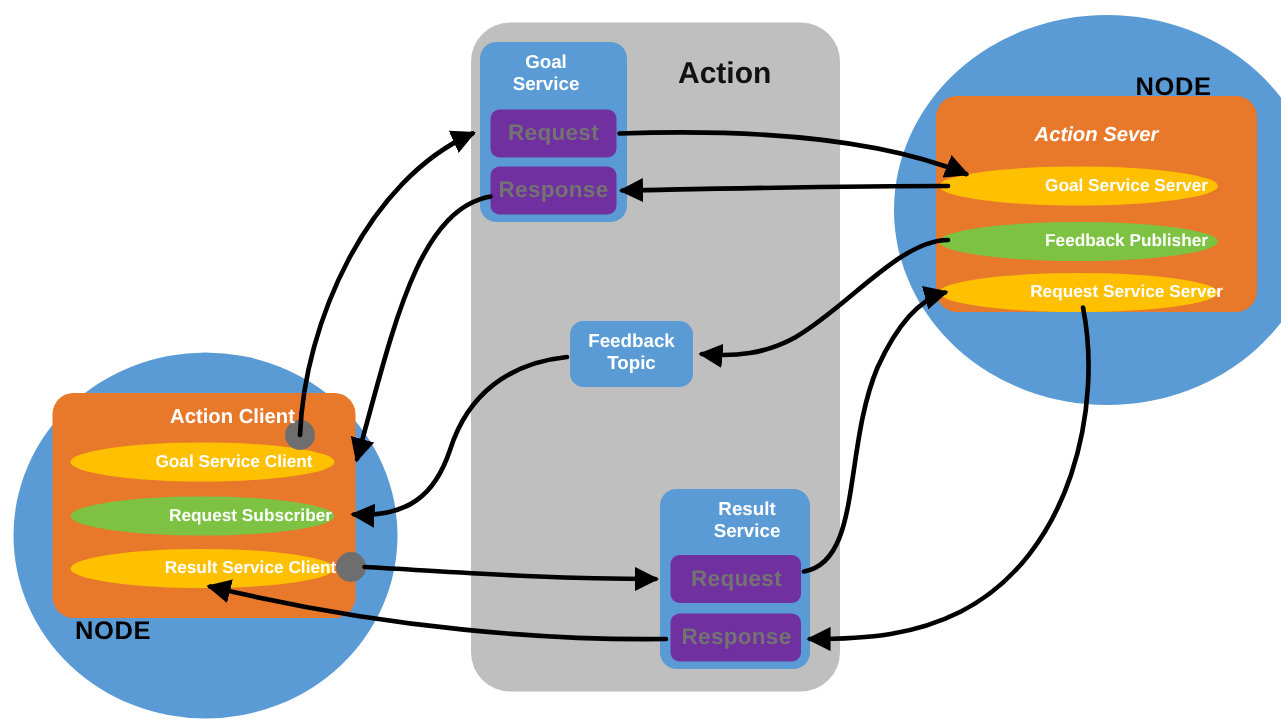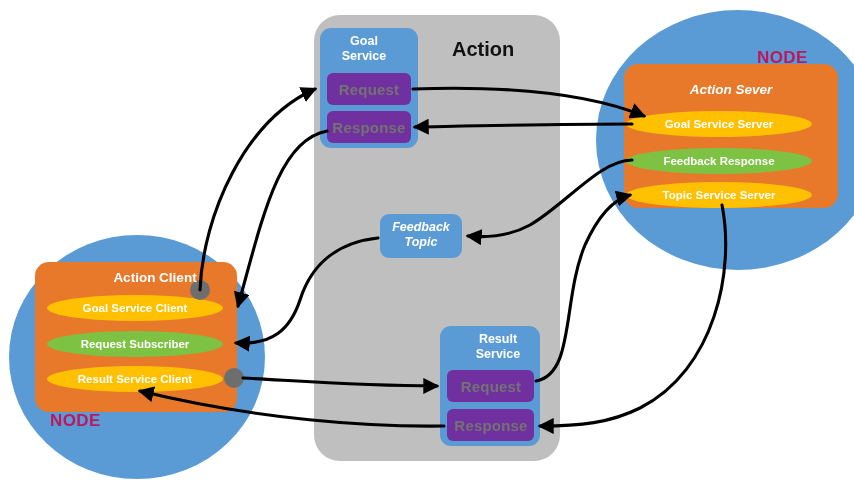--- a/index.html
+++ b/index.html
@@ -19,21 +19,21 @@
     position: absolute;
     left: 0;
     top: 0;
     width: 854px;
     height: 480px;
   }
   #arrow-layer { pointer-events: none; }
 
   .node-label {
     position: absolute;
-    color: #be185d;
+    color: #000000;
     font-weight: bold;
     font-size: 17px;
     letter-spacing: 0.4px;
     white-space: nowrap;
   }
   .group-title {
     position: absolute;
     color: #111111;
     font-weight: bold;
     font-size: 20px;
@@ -59,20 +59,21 @@
     line-height: 15px;
   }
   .pill-label {
     position: absolute;
     color: #ffffff;
     font-weight: bold;
     font-size: 11.5px;
     text-align: center;
     white-space: nowrap;
     transform: translate(-50%, -50%);
+    margin-left: 32px;
   }
   .rr-label {
     position: absolute;
     color: #737373;
     font-weight: bold;
     font-size: 15px;
     text-align: center;
     white-space: nowrap;
     transform: translate(-50%, -50%);
     letter-spacing: 0.2px;
@@ -145,37 +146,37 @@
 
       <path d="M 444 426 C 370 427 260 420 140 391"></path>
     </g>
   </svg>
 
   <div class="group-title" style="left:452px; top:38px;text-align:center;">Action</div>
 
   <div class="node-label" style="left:757px; top:48px;">NODE</div>
   <div class="box-title" style="left:624px; top:82px; width:214px;font-style:italic;">Action Sever</div>
   <div class="pill-label" style="left:719px; top:124px;">Goal Service Server</div>
-  <div class="pill-label" style="left:719px; top:161px;">Feedback Response</div>
-  <div class="pill-label" style="left:719px; top:195px;">Topic Service Server</div>
+  <div class="pill-label" style="left:719px; top:161px;">Feedback Publisher</div>
+  <div class="pill-label" style="left:719px; top:195px;">Request Service Server</div>
 
   <div class="node-label" style="left:50px; top:411px;">NODE</div>
   <div class="box-title" style="left:35px; top:270px; width:240px;">Action Client</div>
-  <div class="pill-label" style="left:135px; top:308px;">Goal Service Client</div>
+  <div class="pill-label" style="left:124px; top:308px;">Goal Service Client</div>
   <div class="pill-label" style="left:135px; top:344px;">Request Subscriber</div>
   <div class="pill-label" style="left:135px; top:379px;">Result Service Client</div>
 
   <div style="position:absolute; left:320px; top:34px; width:88px;">
     <div class="svc-title" style="position:relative;">Goal</div>
     <div class="svc-title" style="position:relative;">Service</div>
   </div>
   <div class="rr-label" style="left:369px; top:89px;">Request</div>
   <div class="rr-label" style="left:369px; top:127px;">Response</div>
 
-  <div style="position:absolute; left:380px; top:220px; width:82px;font-style:italic;">
+  <div style="position:absolute; left:380px; top:220px; width:82px;">
     <div class="svc-title" style="position:relative;">Feedback</div>
     <div class="svc-title" style="position:relative;">Topic</div>
   </div>
 
   <div style="position:absolute; left:440px; top:332px; width:116px;">
     <div class="svc-title" style="position:relative;">Result</div>
     <div class="svc-title" style="position:relative;">Service</div>
   </div>
   <div class="rr-label" style="left:491px; top:386px;">Request</div>
   <div class="rr-label" style="left:491px; top:425px;">Response</div>

